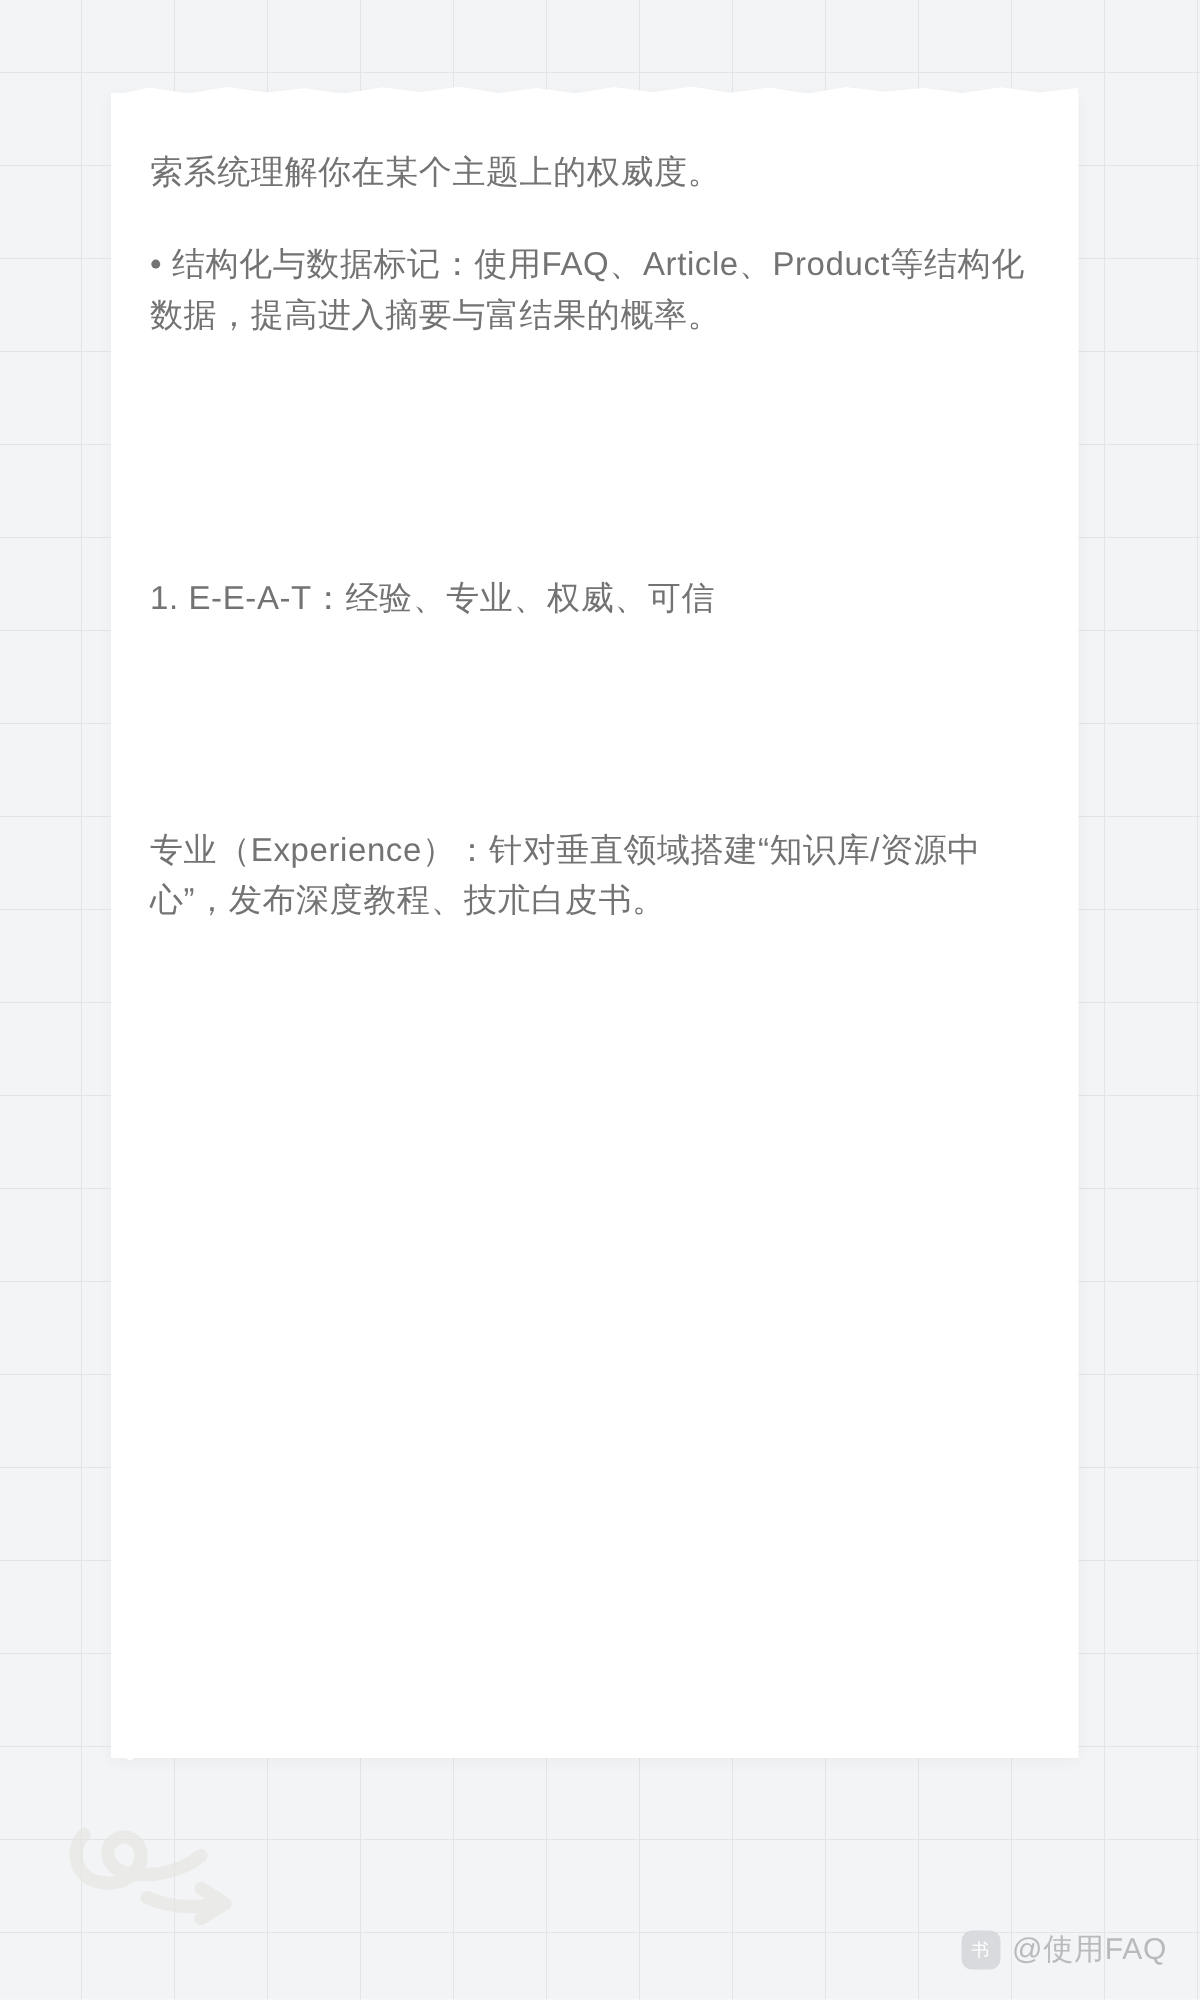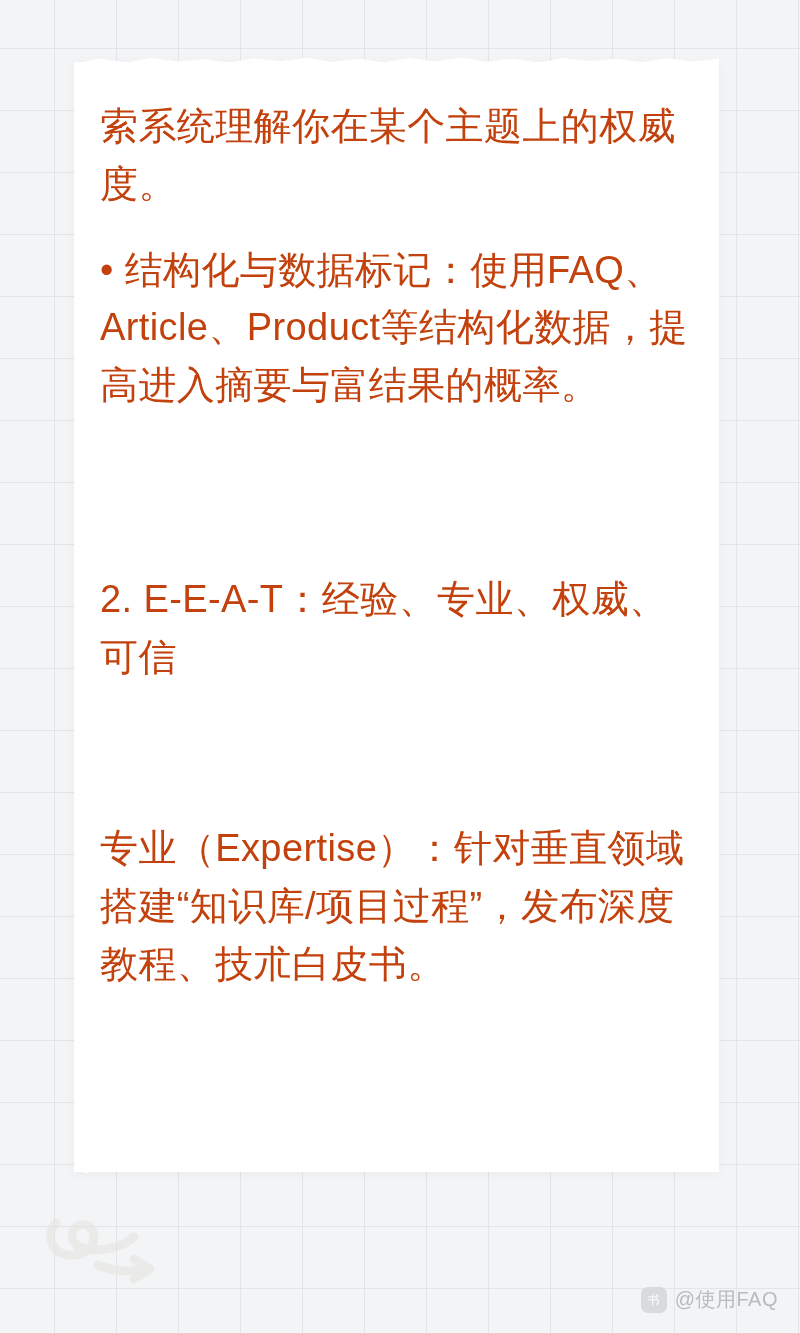--- a/index.html
+++ b/index.html
@@ -70,22 +70,22 @@
   }
 
   #content {
     position: absolute;
     left: 26px;
     top: 36px;
     width: 600px;
   }
 
   .para {
-    color: #c2410c;
-    font-size: 38px;
+    color: #737373;
+    font-size: 22px;
     line-height: 1.52;
     letter-spacing: 0.4px;
     margin: 0 0 28px 0;
     white-space: pre-wrap;
     word-break: break-word;
   }
   .para.heading {
     margin-top: 10px;
   }
   .spacer-lg { height: 118px; }
@@ -134,25 +134,25 @@
   <div id="note">
     <div class="torn-top"></div>
     <div class="torn-bottom"></div>
 
     <div id="content">
       <p class="para">索系统理解你在某个主题上的权威度。</p>
       <p class="para">• 结构化与数据标记：使用FAQ、Article、Product等结构化数据，提高进入摘要与富结果的概率。</p>
 
       <div class="spacer-lg"></div>
 
-      <p class="para heading">2. E-E-A-T：经验、专业、权威、可信</p>
+      <p class="para heading">1. E-E-A-T：经验、专业、权威、可信</p>
 
       <div class="spacer-md"></div>
 
-      <p class="para">专业（Expertise）：针对垂直领域搭建“知识库/项目过程”，发布深度教程、技朮白皮书。</p>
+      <p class="para">专业（Experience）：针对垂直领域搭建“知识库/资源中心”，发布深度教程、技朮白皮书。</p>
     </div>
   </div>
 
   <svg id="logo" viewBox="0 0 130 86">
     <path d="M18 16 C8 26, 12 46, 30 48 C44 50, 56 42, 56 30 C56 20, 46 14, 38 20 C30 26, 34 40, 48 42 C66 45, 84 40, 96 30" fill="none" stroke="#e4e5e0" stroke-width="9" stroke-linecap="round"></path>
     <path d="M60 58 C74 64, 90 66, 108 62" fill="none" stroke="#e4e5e0" stroke-width="9" stroke-linecap="round"></path>
     <path d="M96 52 L112 62 L96 72" fill="none" stroke="#e4e5e0" stroke-width="9" stroke-linecap="round" stroke-linejoin="round"></path>
   </svg>
 
   <div id="watermark">

